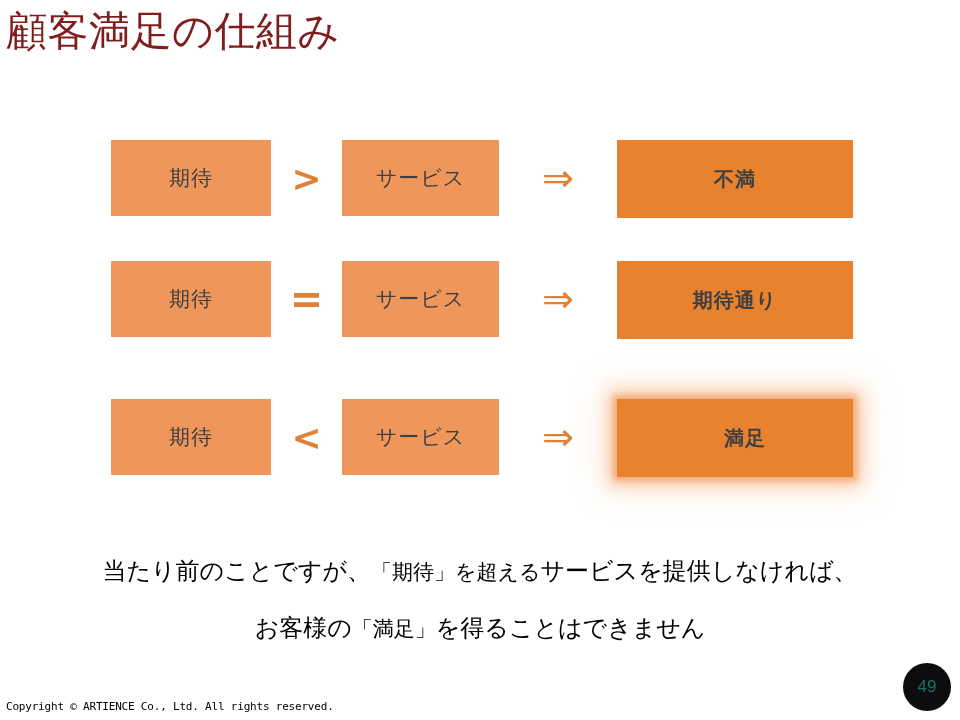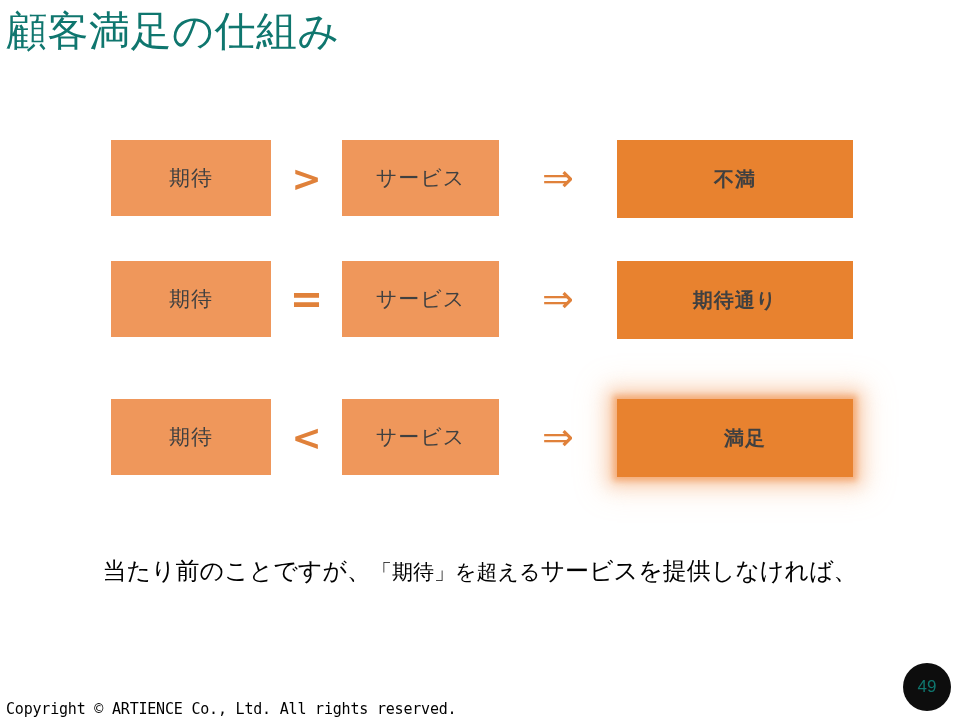--- a/index.html
+++ b/index.html
@@ -18,21 +18,21 @@
     overflow: hidden;
   }
 
   
   #slide-title {
     position: absolute;
     left: 6px;
     top: 8px;
     font-size: 41px;
     line-height: 1.15;
-    color: #0f766e;
+    color: #7f1d1d;
     font-weight: 400;
     letter-spacing: 0.5px;
     white-space: nowrap;
   }
 
   
   .row {
     position: absolute;
     left: 0;
     width: 960px;
@@ -126,21 +126,21 @@
   }
   .cap-em {
     font-size: 21px;
   }
 
   
   #footer-copyright {
     position: absolute;
     left: 6px;
     top: 700px;
-    font-size: 15px;
+    font-size: 11px;
     color: #000000;
     font-family: "DejaVu Sans Mono", monospace;
     letter-spacing: -0.2px;
     white-space: nowrap;
   }
   #page-badge {
     position: absolute;
     left: 903px;
     top: 663px;
     width: 48px;
@@ -198,20 +198,21 @@
       <span>サービス</span>
     </div>
     <div class="arrow">⇒</div>
     <div class="box box-strong glow">
       <span>満足</span>
     </div>
   </div>
 
   <div id="caption">
     <div class="cap-line"><span>当たり前のことですが、</span><span class="cap-em">「期待」を超える</span><span>サービスを提供しなければ、</span></div>
+    <div class="cap-line"><span>お客様の</span><span class="cap-em">「満足」</span><span>を得ることはできません</span></div>
   </div>
 
   <div id="footer-copyright">Copyright © ARTIENCE Co., Ltd. All rights reserved.</div>
 
   <div id="page-badge">
     <span>49</span>
   </div>
 
 </div>
 

